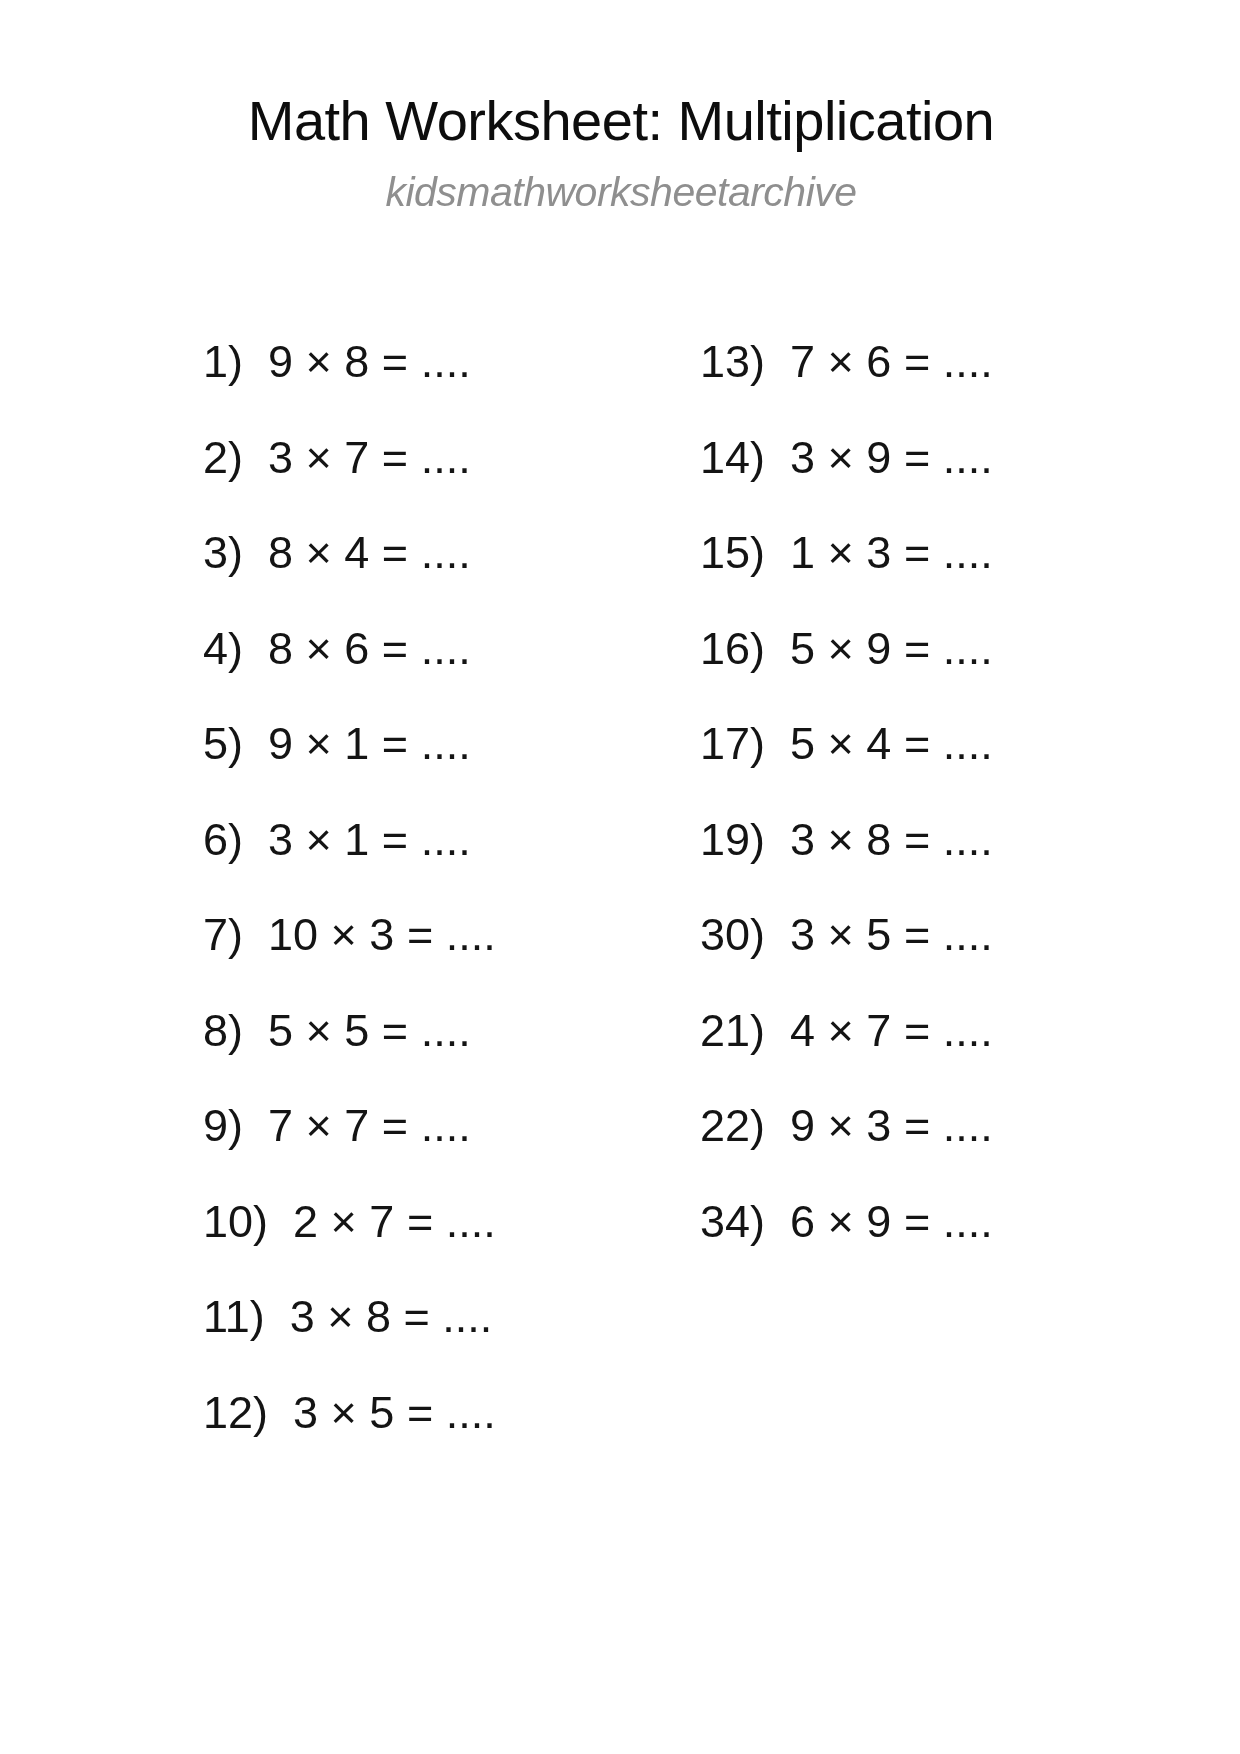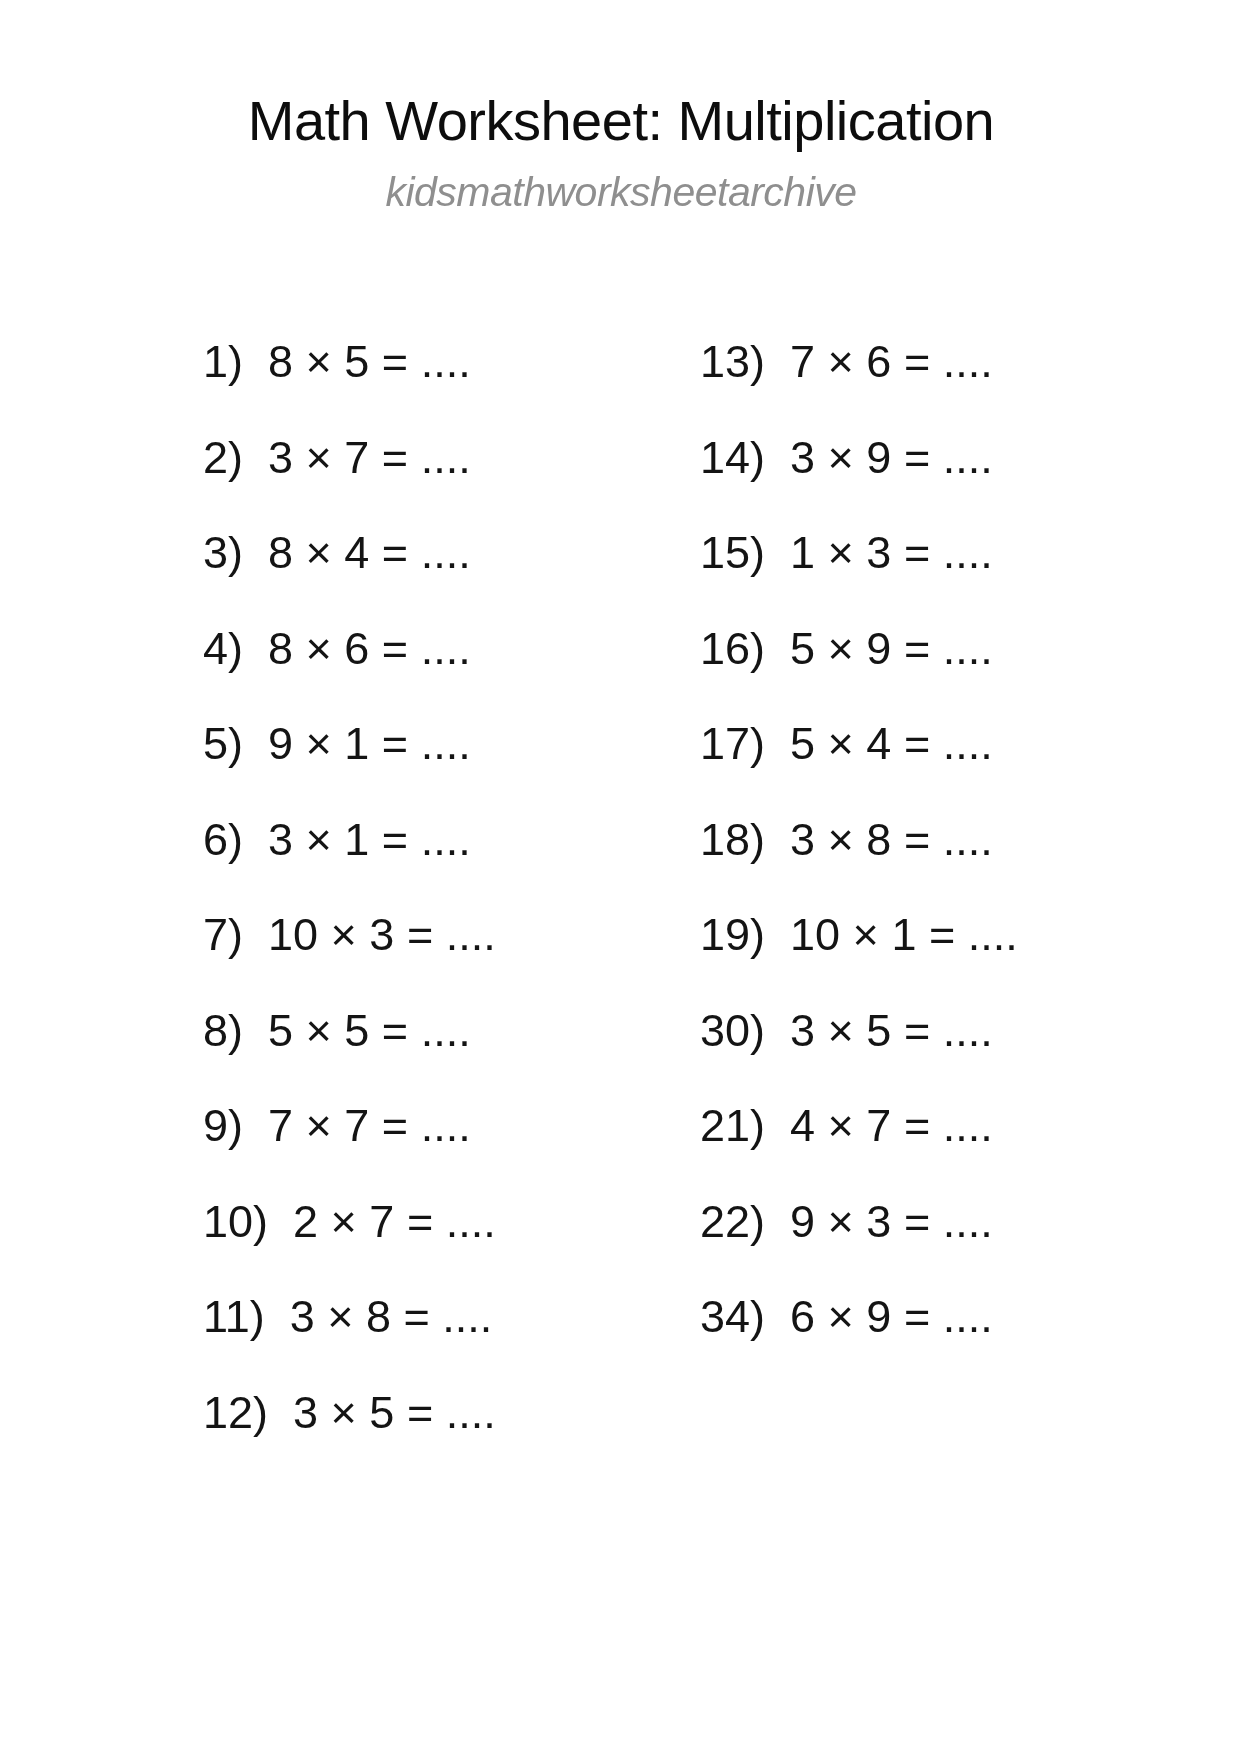--- a/index.html
+++ b/index.html
@@ -69,40 +69,39 @@
 <body>
 
 <div class="page">
   <header class="header">
     <h1 class="title">Math Worksheet: Multiplication</h1>
     <div class="subtitle">kidsmathworksheetarchive</div>
   </header>
 
   <main class="problems">
     <section class="col col-left">
-        <div class="problem-row"><span class="problem-label">1)</span><span class="problem-expression">8 × 5 = ....</span></div>
+        <div class="problem-row"><span class="problem-label">1)</span><span class="problem-expression">9 × 8 = ....</span></div>
         <div class="problem-row"><span class="problem-label">2)</span><span class="problem-expression">3 × 7 = ....</span></div>
         <div class="problem-row"><span class="problem-label">3)</span><span class="problem-expression">8 × 4 = ....</span></div>
         <div class="problem-row"><span class="problem-label">4)</span><span class="problem-expression">8 × 6 = ....</span></div>
         <div class="problem-row"><span class="problem-label">5)</span><span class="problem-expression">9 × 1 = ....</span></div>
         <div class="problem-row"><span class="problem-label">6)</span><span class="problem-expression">3 × 1 = ....</span></div>
         <div class="problem-row"><span class="problem-label">7)</span><span class="problem-expression">10 × 3 = ....</span></div>
         <div class="problem-row"><span class="problem-label">8)</span><span class="problem-expression">5 × 5 = ....</span></div>
         <div class="problem-row"><span class="problem-label">9)</span><span class="problem-expression">7 × 7 = ....</span></div>
         <div class="problem-row"><span class="problem-label">10)</span><span class="problem-expression">2 × 7 = ....</span></div>
         <div class="problem-row"><span class="problem-label">11)</span><span class="problem-expression">3 × 8 = ....</span></div>
         <div class="problem-row"><span class="problem-label">12)</span><span class="problem-expression">3 × 5 = ....</span></div>
       </section>
     <section class="col col-right">
         <div class="problem-row"><span class="problem-label">13)</span><span class="problem-expression">7 × 6 = ....</span></div>
         <div class="problem-row"><span class="problem-label">14)</span><span class="problem-expression">3 × 9 = ....</span></div>
         <div class="problem-row"><span class="problem-label">15)</span><span class="problem-expression">1 × 3 = ....</span></div>
         <div class="problem-row"><span class="problem-label">16)</span><span class="problem-expression">5 × 9 = ....</span></div>
         <div class="problem-row"><span class="problem-label">17)</span><span class="problem-expression">5 × 4 = ....</span></div>
-        <div class="problem-row"><span class="problem-label">18)</span><span class="problem-expression">3 × 8 = ....</span></div>
-        <div class="problem-row"><span class="problem-label">19)</span><span class="problem-expression">10 × 1 = ....</span></div>
+        <div class="problem-row"><span class="problem-label">19)</span><span class="problem-expression">3 × 8 = ....</span></div>
         <div class="problem-row"><span class="problem-label">30)</span><span class="problem-expression">3 × 5 = ....</span></div>
         <div class="problem-row"><span class="problem-label">21)</span><span class="problem-expression">4 × 7 = ....</span></div>
         <div class="problem-row"><span class="problem-label">22)</span><span class="problem-expression">9 × 3 = ....</span></div>
         <div class="problem-row"><span class="problem-label">34)</span><span class="problem-expression">6 × 9 = ....</span></div>
       </section>
   </main>
 </div>
 
 </body></html>

